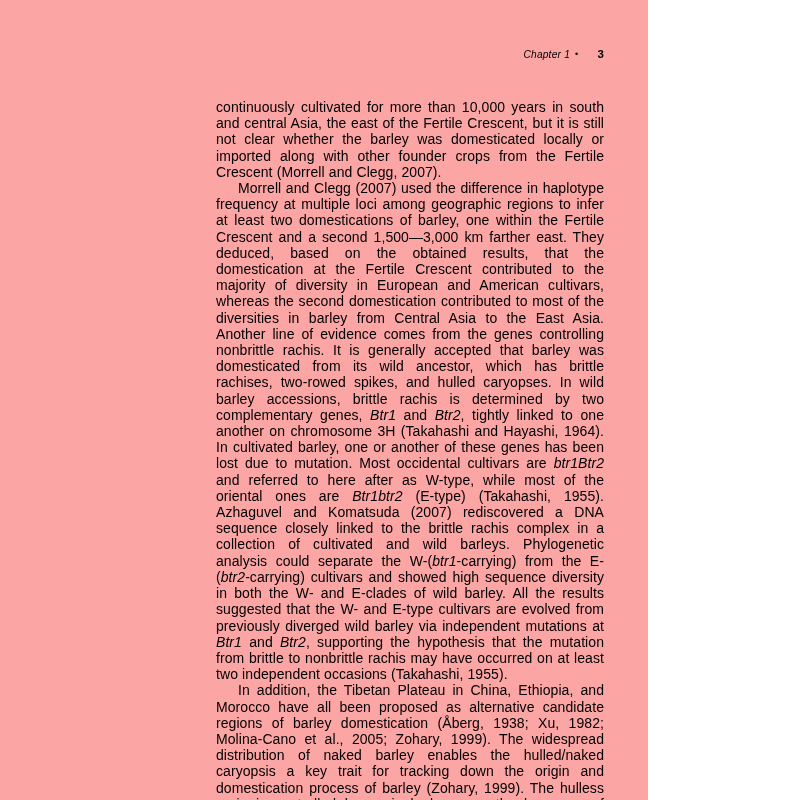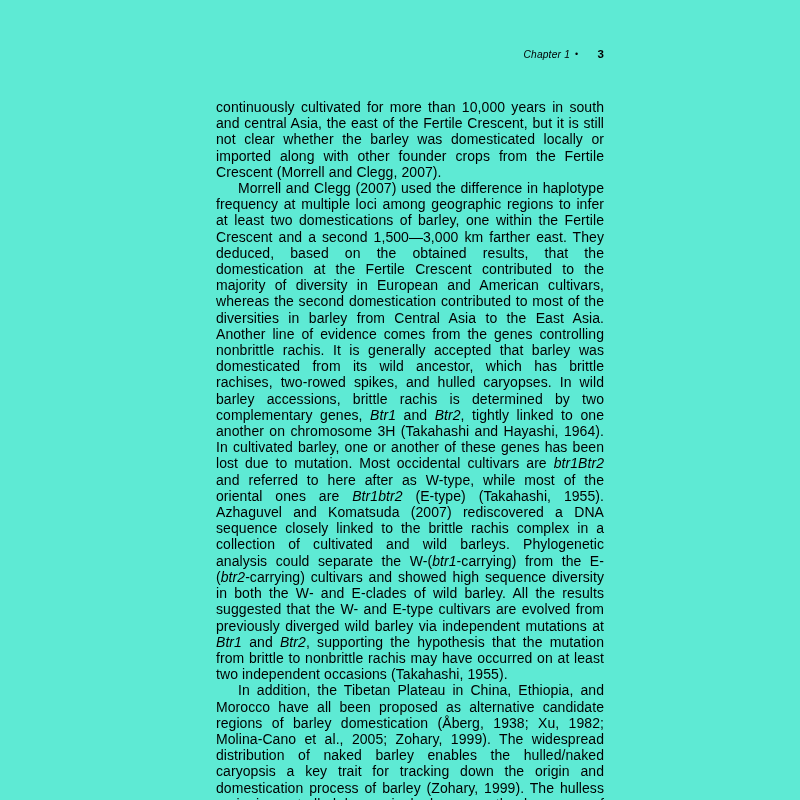--- a/index.html
+++ b/index.html
@@ -10,23 +10,23 @@
   body {
     width: 800px;
     height: 800px;
     font-family: "Liberation Sans", sans-serif;
     color: #000000;
     -webkit-font-smoothing: antialiased;
   }
 
   .page {
     position: relative;
-    width: 800px;
+    width: 648px;
     height: 800px;
-    background: #5eead4;
+    background: #fca5a5;
     overflow: hidden;
   }
 
   
   .running-head {
     position: absolute;
     left: 216px;
     top: 47px;
     width: 388px;
     height: 16px;

